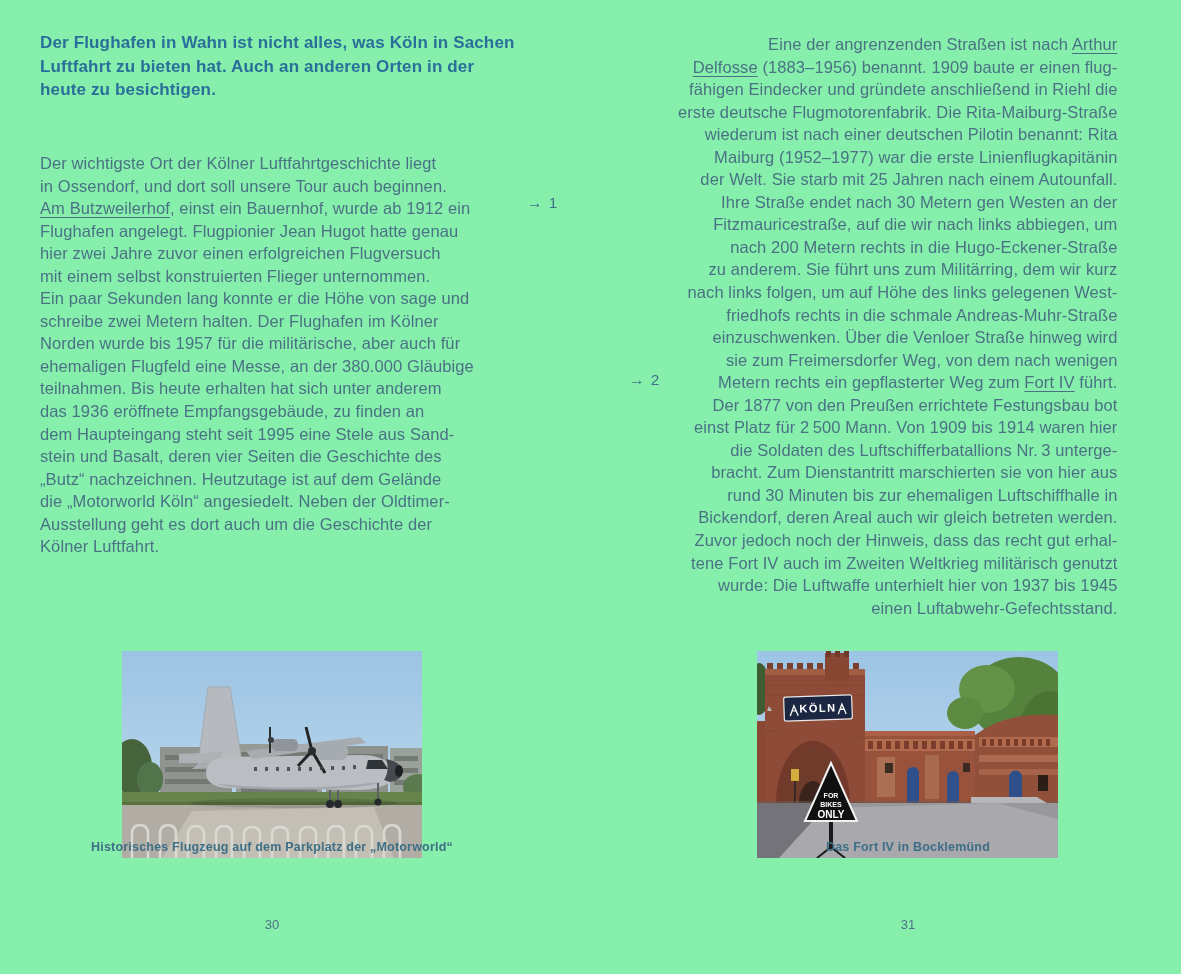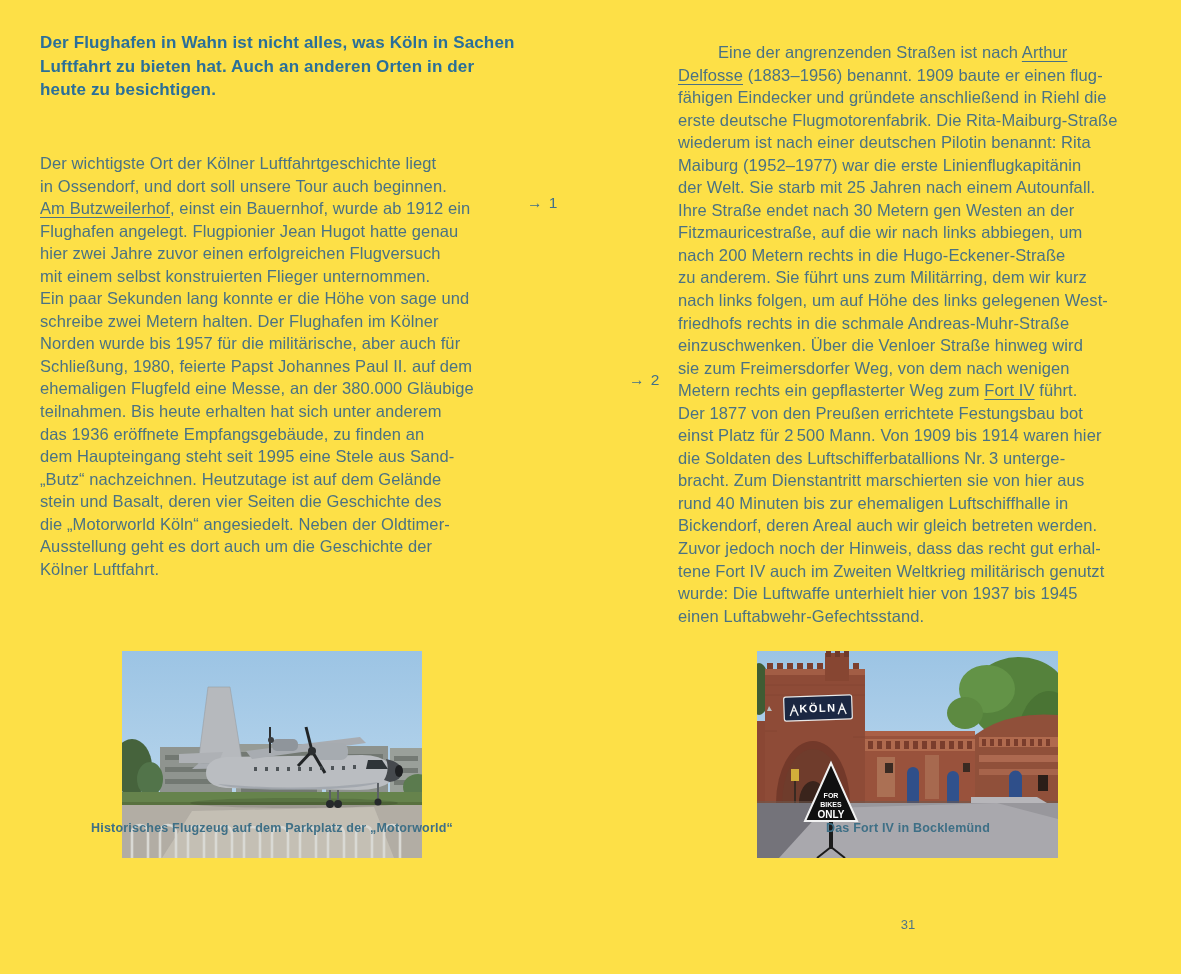--- a/index.html
+++ b/index.html
@@ -1,56 +1,56 @@
 <!DOCTYPE html>
 <html lang="de"><head>
 <meta charset="utf-8">
 <style>
   html,body{margin:0;padding:0;}
   body{
     width:1181px;height:974px;background:#ffffff;
     font-family:"Liberation Sans",sans-serif;
     overflow:hidden;
   }
-  .spread{position:relative;width:1181px;height:974px;background:#fde047;}
+  .spread{position:relative;width:1181px;height:974px;background:#86efac;}
 
   
   .intro{
     position:absolute;left:40px;top:31px;
     font-weight:700;font-size:17px;line-height:23.5px;
     color:#2a6f99;letter-spacing:.15px;
   }
   .bodytext{
     position:absolute;
     font-weight:400;font-size:16.5px;line-height:22.55px;
     color:#4a7284;letter-spacing:.1px;
   }
   #body-left{left:40px;top:152px;}
-  #body-right{left:678px;top:41px;}
+  #body-right{left:678px;top:33px;text-align:right;}
   .line{white-space:pre;}
   .line.indent{padding-left:40px;}
   .ul{text-decoration:underline;text-underline-offset:3px;text-decoration-thickness:1px;}
 
   .margin-note{
     position:absolute;
     font-size:15.5px;line-height:22px;color:#41708a;letter-spacing:.3px;
     white-space:nowrap;
   }
   .margin-note .num{margin-left:6px;}
   #note-1{left:527px;top:192px;}
   #note-2{left:629px;top:369px;}
 
   
   figure{margin:0;position:absolute;padding:0;}
   #fig-left{left:122px;top:651px;width:300px;height:207px;}
   #fig-right{left:757px;top:651px;width:301px;height:207px;}
   figure svg{display:block;}
 
   .caption{
-    position:absolute;top:820px;
+    position:absolute;top:839px;
     font-weight:700;font-size:12.5px;line-height:17px;
     color:#3e6f86;letter-spacing:.2px;
     text-align:center;white-space:nowrap;
   }
   #cap-left{left:52px;width:440px;}
   #cap-right{left:688px;width:440px;}
 
   .pagenum{
     position:absolute;top:917px;
     font-size:13px;line-height:16px;color:#4e7486;
@@ -73,27 +73,26 @@
     <div class="bodytext" id="body-left">
         <div class="line">Der wichtigste Ort der Kölner Luftfahrtgeschichte liegt</div>
         <div class="line">in Ossendorf, und dort soll unsere Tour auch beginnen.</div>
         <div class="line"><span class="ul">Am Butzweilerhof</span>, einst ein Bauernhof, wurde ab 1912 ein</div>
         <div class="line">Flughafen angelegt. Flugpionier Jean Hugot hatte genau</div>
         <div class="line">hier zwei Jahre zuvor einen erfolgreichen Flugversuch</div>
         <div class="line">mit einem selbst konstruierten Flieger unternommen.</div>
         <div class="line">Ein paar Sekunden lang konnte er die Höhe von sage und</div>
         <div class="line">schreibe zwei Metern halten. Der Flughafen im Kölner</div>
         <div class="line">Norden wurde bis 1957 für die militärische, aber auch für</div>
-        <div class="line">Schließung, 1980, feierte Papst Johannes Paul II. auf dem</div>
         <div class="line">ehemaligen Flugfeld eine Messe, an der 380.000 Gläubige</div>
         <div class="line">teilnahmen. Bis heute erhalten hat sich unter anderem</div>
         <div class="line">das 1936 eröffnete Empfangsgebäude, zu finden an</div>
         <div class="line">dem Haupteingang steht seit 1995 eine Stele aus Sand-</div>
+        <div class="line">stein und Basalt, deren vier Seiten die Geschichte des</div>
         <div class="line">„Butz“ nachzeichnen. Heutzutage ist auf dem Gelände</div>
-        <div class="line">stein und Basalt, deren vier Seiten die Geschichte des</div>
         <div class="line">die „Motorworld Köln“ angesiedelt. Neben der Oldtimer-</div>
         <div class="line">Ausstellung geht es dort auch um die Geschichte der</div>
         <div class="line">Kölner Luftfahrt.</div>
       </div>
 
     <div class="margin-note" id="note-1">
       <span>→</span><span class="num">1</span>
     </div>
 
     <figure id="fig-left">
@@ -209,21 +208,21 @@
         <div class="line">zu anderem. Sie führt uns zum Militärring, dem wir kurz</div>
         <div class="line">nach links folgen, um auf Höhe des links gelegenen West-</div>
         <div class="line">friedhofs rechts in die schmale Andreas-Muhr-Straße</div>
         <div class="line">einzuschwenken. Über die Venloer Straße hinweg wird</div>
         <div class="line">sie zum Freimersdorfer Weg, von dem nach wenigen</div>
         <div class="line">Metern rechts ein gepflasterter Weg zum <span class="ul">Fort IV</span> führt.</div>
         <div class="line">Der 1877 von den Preußen errichtete Festungsbau bot</div>
         <div class="line">einst Platz für 2 500 Mann. Von 1909 bis 1914 waren hier</div>
         <div class="line">die Soldaten des Luftschifferbatallions Nr. 3 unterge-</div>
         <div class="line">bracht. Zum Dienstantritt marschierten sie von hier aus</div>
-        <div class="line">rund 40 Minuten bis zur ehemaligen Luftschiffhalle in</div>
+        <div class="line">rund 30 Minuten bis zur ehemaligen Luftschiffhalle in</div>
         <div class="line">Bickendorf, deren Areal auch wir gleich betreten werden.</div>
         <div class="line">Zuvor jedoch noch der Hinweis, dass das recht gut erhal-</div>
         <div class="line">tene Fort IV auch im Zweiten Weltkrieg militärisch genutzt</div>
         <div class="line">wurde: Die Luftwaffe unterhielt hier von 1937 bis 1945</div>
         <div class="line">einen Luftabwehr-Gefechtsstand.</div>
       </div>
 
     <div class="margin-note" id="note-2">
       <span>→</span><span class="num">2</span>
     </div>
@@ -349,14 +348,15 @@
           <text x="74" y="147" text-anchor="middle" font-family="Liberation Sans, sans-serif" font-size="7" font-weight="bold" fill="#ffffff">FOR</text>
           <text x="74" y="156" text-anchor="middle" font-family="Liberation Sans, sans-serif" font-size="7" font-weight="bold" fill="#ffffff">BIKES</text>
           <text x="74" y="167" text-anchor="middle" font-family="Liberation Sans, sans-serif" font-size="10" font-weight="bold" fill="#ffffff">ONLY</text>
         </g>
       </svg>
     </figure>
   </section>
 
   <div class="caption" id="cap-left">Historisches Flugzeug auf dem Parkplatz der „Motorworld“</div>
   <div class="caption" id="cap-right">Das Fort IV in Bocklemünd</div>
+  <div class="pagenum" id="pn-left">30</div>
   <div class="pagenum" id="pn-right">31</div>
 </div>
 
 </body></html>

